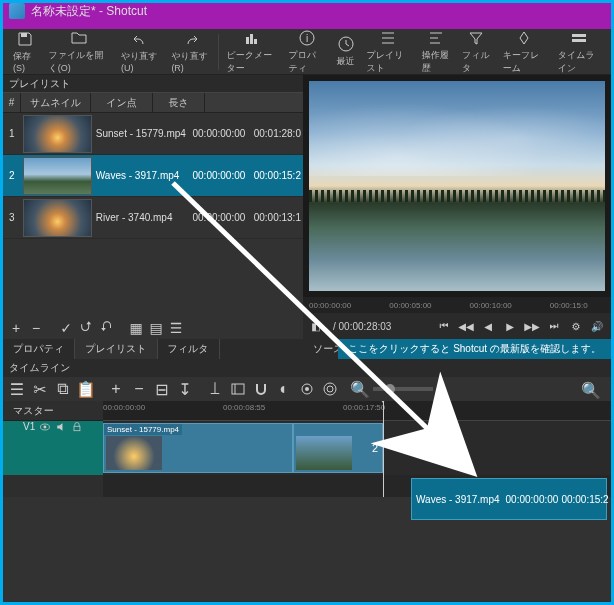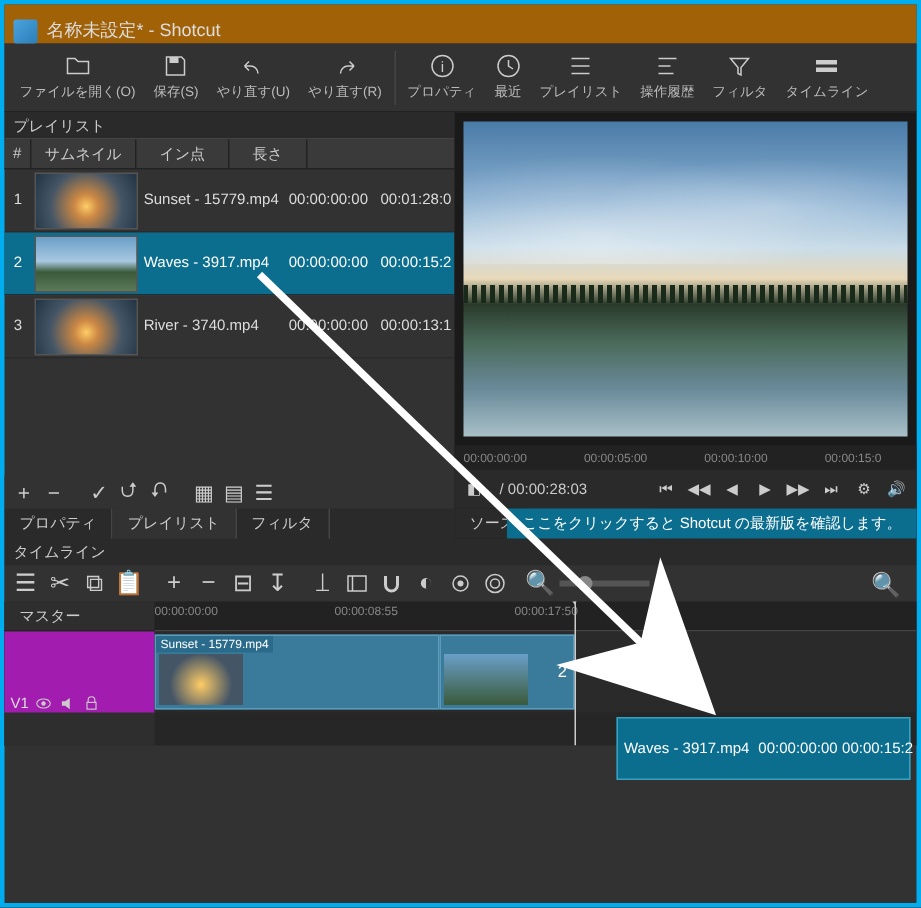--- a/index.html
+++ b/index.html
@@ -1,18 +1,18 @@
 <!DOCTYPE html>
 <html><head>
 <meta charset="utf-8">
 <style>
 * { margin:0; padding:0; box-sizing:border-box; font-family:"Meiryo","MS PGothic",sans-serif; }
 body { background:#00aeef; width:614px; height:605px; overflow:hidden; }
 .frame { position:absolute; top:3px; left:3px; width:608px; height:599px; background:#323232; }
-.titlebar { height:26px; background:#a16207; display:flex; align-items:flex-end; padding:0 6px; font-size:12px; color:#ddd; }
+.titlebar { height:26px; background:#a21caf; display:flex; align-items:flex-start; padding:0 6px; font-size:12px; color:#ddd; }
 .titlebar .logo { width:16px; height:16px; background:linear-gradient(135deg,#4aa3df,#2c7fb8); border-radius:2px; margin-right:6px; }
 .menubar { height:20px; background:#3a3a3a; display:flex; align-items:center; padding:0 6px; gap:12px; font-size:11px; color:#ccc; }
 .menubar span { cursor:default; }
 .toolbar { height:46px; background:#323232; border-bottom:1px solid #222; display:flex; align-items:center; padding:0 4px; font-size:9px; color:#bbb; }
 .toolbar .tb { display:flex; flex-direction:column; align-items:center; justify-content:center; padding:0 6px; cursor:pointer; }
 .toolbar .tb svg { width:18px; height:18px; margin-bottom:2px; }
 .toolbar .sep { width:1px; height:36px; background:#444; margin:0 2px; }
 .main { display:flex; height:284px; }
 .left { width:300px; display:flex; flex-direction:column; }
 .panel-title { height:18px; background:#2a2a2a; font-size:10px; color:#ccc; padding:2px 6px; border-bottom:1px solid #444; }
@@ -43,21 +43,21 @@
 .pv-tabs div.act{background:#323232}
 .notice{position:absolute;right:0;top:0;height:20px;background:#0b6e8f;color:#fff;font-size:10px;padding:3px 8px;white-space:nowrap}
 .tl-title{height:18px;background:#2a2a2a;font-size:10px;color:#ccc;padding:2px 6px}
 .tl-tools{height:24px;background:#323232;display:flex;align-items:center;gap:3px;padding:0 4px;position:relative}
 .tl-tools .bt{width:20px;height:20px;display:flex;align-items:center;justify-content:center;color:#ccc;cursor:pointer}
 .tl-tools .sp{width:4px}
 .tl-tools svg{width:16px;height:16px}
 .tl-area{height:96px;background:#262626;display:flex;position:relative}
 .tl-labels{width:100px;background:#2e2e2e}
 .tl-master{height:20px;font-size:10px;color:#ccc;padding:3px 10px;border-bottom:1px solid #222}
-.tl-v1{height:54px;background:#a21caf;display:flex;align-items:flex-end;padding:0 4px;gap:4px;font-size:10px;color:#ddd}
+.tl-v1{height:54px;background:#0f766e;display:flex;align-items:flex-start;padding:0 20px;gap:4px;font-size:10px;color:#ddd}
 .tl-v1 svg{width:12px;height:12px}
 .tl-tracks{flex:1;position:relative;overflow:hidden}
 .tl-ruler{height:20px;background:#222;font-size:8px;color:#888;display:flex;align-items:flex-start;padding-top:2px;position:relative;border-bottom:1px solid #444}
 .tl-ruler span{position:absolute}
 .tl-track{height:54px;position:relative;background:#2a2a2a}
 .clip{position:absolute;top:2px;height:50px;background:#3a7a9a;border:1px solid #5a9aba;font-size:8px;color:#fff}
 .clip .lbl{position:absolute;top:0;left:0;background:#2a6a8a;padding:1px 3px;white-space:nowrap}
 .clip .th{position:absolute;top:12px;left:2px;width:56px;height:34px;background:linear-gradient(to bottom,#6a9fc8,#3a5a3a)}
 .clip .th.sun{background:radial-gradient(circle at 50% 60%,#ffcc66,#445566 60%)}
 .playhead{position:absolute;top:0;bottom:0;width:1px;background:#ccc;left:280px}
@@ -71,44 +71,52 @@
 <body>
 
 <div class="frame">
  <div class="titlebar">
   <div class="logo"></div>
   <span>名称未設定* - Shotcut</span>
  </div>
  <div class="toolbar" id="toolbar">
       <div class="tb">
         <svg viewBox="0 0 18 18">
-          <path d="M2 4h5l2 2h7v8H2z" fill="none" stroke="#ccc"></path>
-        </svg>
-        <span>ファイルを開く(O)</span>
-      </div>
-      <div class="tb">
-        <svg viewBox="0 0 18 18">
           <path d="M3 3h10l2 2v10H3z" fill="none" stroke="#ccc"></path>
           <rect x="5" y="3" width="6" height="4" fill="#ccc"></rect>
         </svg>
         <span>保存(S)</span>
       </div>
       <div class="tb">
         <svg viewBox="0 0 18 18">
+          <path d="M2 4h5l2 2h7v8H2z" fill="none" stroke="#ccc"></path>
+        </svg>
+        <span>ファイルを開く(O)</span>
+      </div>
+      <div class="tb">
+        <svg viewBox="0 0 18 18">
           <path d="M12 14a5 5 0 00-5-5H3m0 0l3-3m-3 3l3 3" fill="none" stroke="#ccc"></path>
         </svg>
         <span>やり直す(U)</span>
       </div>
       <div class="tb">
         <svg viewBox="0 0 18 18">
           <path d="M6 14a5 5 0 015-5h4m0 0l-3-3m3 3l-3 3" fill="none" stroke="#ccc"></path>
         </svg>
         <span>やり直す(R)</span>
       </div>
       <div class="sep"></div>
+      <div class="tb">
+        <svg viewBox="0 0 18 18">
+          <rect x="3" y="8" width="3" height="7" fill="#ccc"></rect>
+          <rect x="7" y="5" width="3" height="10" fill="#ccc"></rect>
+          <rect x="11" y="10" width="3" height="5" fill="#ccc"></rect>
+        </svg>
+        <span>ピークメーター</span>
+      </div>
       <div class="tb">
         <svg viewBox="0 0 18 18">
           <circle cx="9" cy="9" r="7" fill="none" stroke="#ccc"></circle>
           <text x="9" y="13" text-anchor="middle" fill="#ccc" font-size="10">i</text>
         </svg>
         <span>プロパティ</span>
       </div>
       <div class="tb">
         <svg viewBox="0 0 18 18">
           <circle cx="9" cy="9" r="7" fill="none" stroke="#ccc"></circle>
@@ -126,20 +134,26 @@
         <svg viewBox="0 0 18 18">
           <path d="M3 4h12M3 9h8M3 14h10" stroke="#ccc"></path>
         </svg>
         <span>操作履歴</span>
       </div>
       <div class="tb">
         <svg viewBox="0 0 18 18">
           <path d="M3 4h12l-5 6v5l-2-1v-4z" fill="none" stroke="#ccc"></path>
         </svg>
         <span>フィルタ</span>
+      </div>
+      <div class="tb">
+        <svg viewBox="0 0 18 18">
+          <path d="M9 3l4 6-4 6-4-6z" fill="none" stroke="#ccc"></path>
+        </svg>
+        <span>キーフレーム</span>
       </div>
       <div class="tb">
         <svg viewBox="0 0 18 18">
           <rect x="2" y="5" width="14" height="3" fill="#ccc"></rect>
           <rect x="2" y="10" width="14" height="3" fill="#ccc"></rect>
         </svg>
         <span>タイムライン</span>
       </div>
     </div>
 

